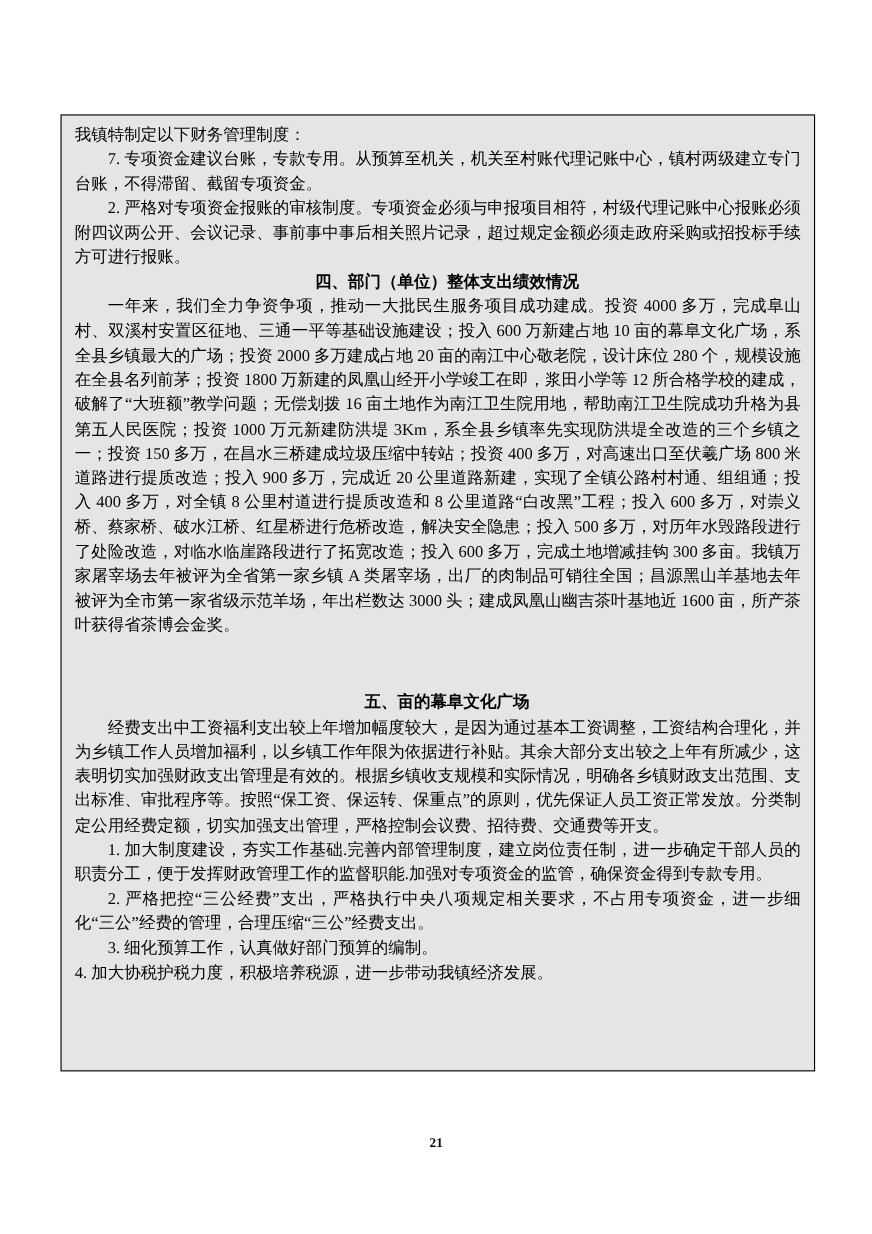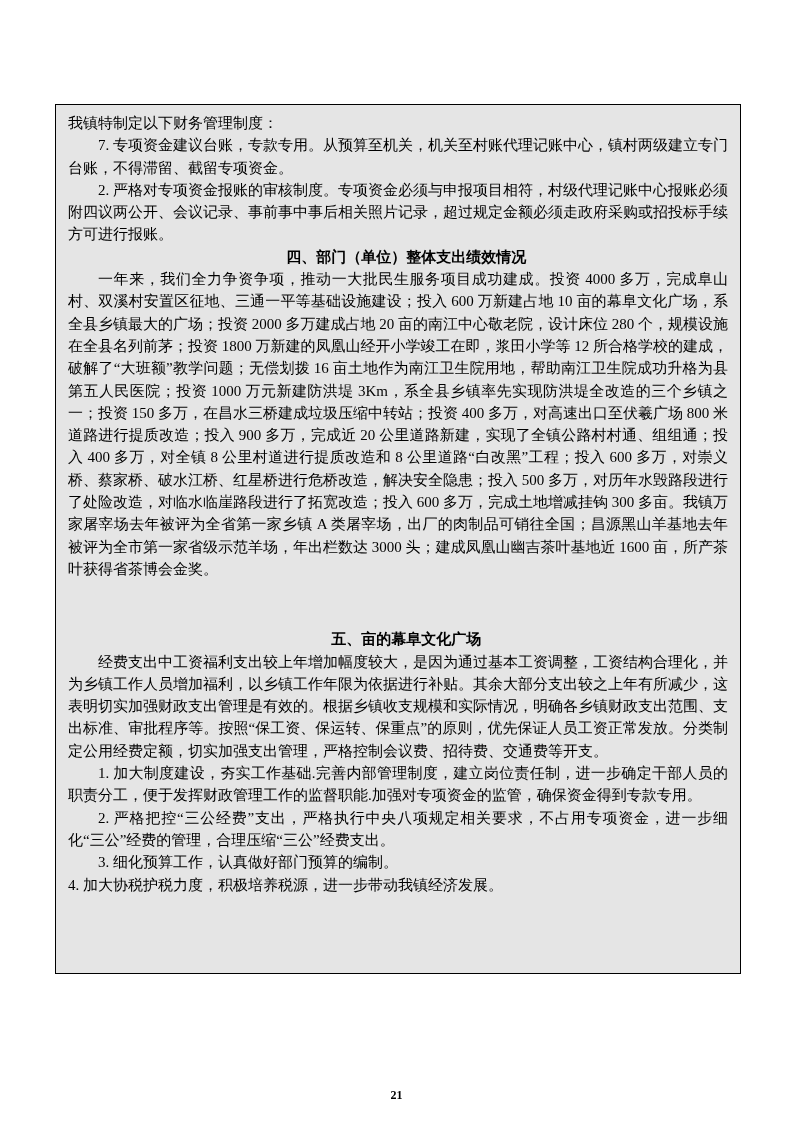--- a/index.html
+++ b/index.html
@@ -39,21 +39,21 @@
   .heading {
     font-weight: bold;
     text-indent: 1.1em;
     text-align: center;
   }
   .gap-2l { margin-top: 48px; }
   .gap-1l { margin-top: 30px; }
   .page-number {
     position: absolute;
     left: 0;
-    top: 1088px;
+    top: 1032px;
     width: 793px;
     text-align: center;
     font-size: 12px;
     font-weight: bold;
   }
 </style>
 </head>
 <body>
 
 <div class="page">

